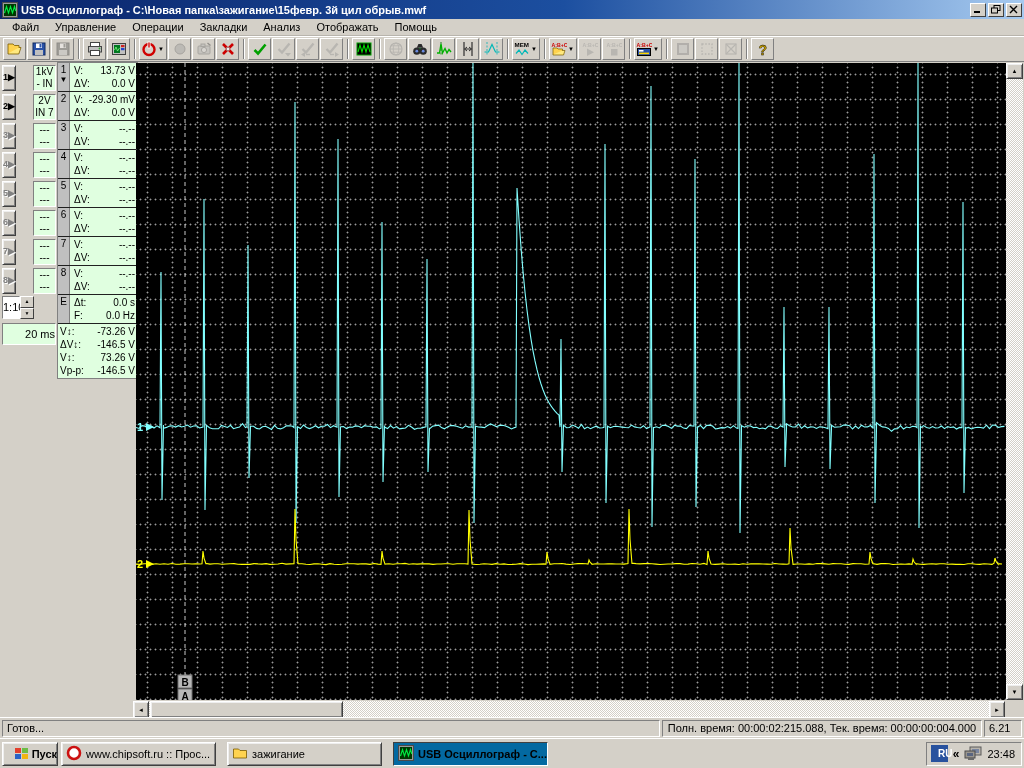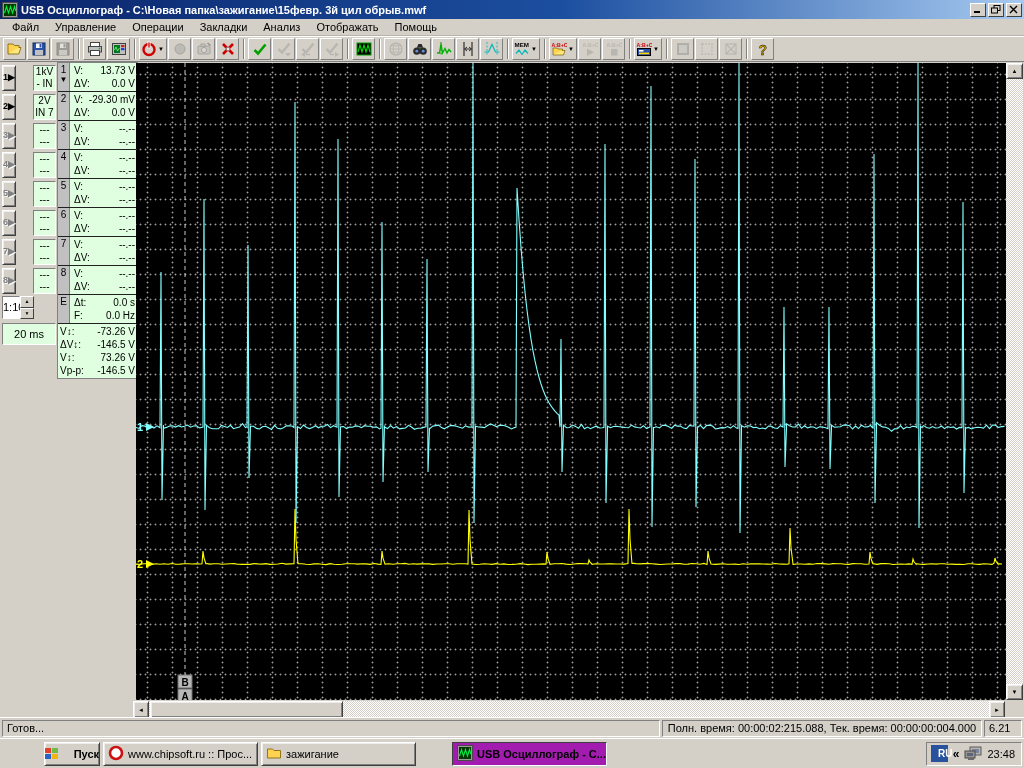--- a/index.html
+++ b/index.html
@@ -41,21 +41,21 @@
   .chbtn { width:17px; height:26px; background:#d4d0c8; border:1px solid; border-color:#fff #404040 #404040 #fff;
     box-shadow:inset 1px 1px 0 #eee, inset -1px -1px 0 #808080; font-size:9px; font-weight:bold; padding:0; line-height:9px; }
   .chbtn.off { color:#808080; text-shadow:1px 1px 0 #fff; }
   .chcell { width:35px; height:26px; margin-left:17px; background:#e0ffe0; border:1px solid; border-color:#808080 #fff #fff #808080;
     font-size:10px; line-height:12px; text-align:center; overflow:hidden; }
   #ratio { position:absolute; left:2px; top:234px; width:54px; height:23px; display:flex; }
   #ratio-box { width:18px; height:23px; background:#fff; border:1px solid; border-color:#808080 #fff #fff #808080; text-align:center; line-height:21px; font-size:11px; }
   .spin { display:flex; flex-direction:column; width:14px; }
   .spinbtn { flex:1; font-size:5px; line-height:5px; background:#d4d0c8; border:1px solid; border-color:#fff #404040 #404040 #fff; padding:0; }
   #timebase { position:absolute; left:2px; top:261px; width:54px; height:22px; background:#e0ffe0;
-    border:1px solid; border-color:#808080 #fff #fff #808080; text-align:center; line-height:20px; font-size:11px; }
+    border:1px solid; border-color:#808080 #fff #fff #808080; text-align:right; line-height:20px; font-size:11px; }
 
   
   #measure { position:absolute; left:57px; top:0; width:81px; background:#e0ffe0; border:1px solid #808080; }
   .mrow { display:flex; height:29px; border-bottom:1px solid #202020; }
   .mnum { width:12px; background:#c0c0c0; border-right:1px solid #808080; font-size:10px; text-align:center; line-height:13px; }
   .mnum .trig { display:block; font-size:8px; line-height:8px; }
   .mvals { flex:1; display:flex; flex-direction:column; justify-content:center; }
   .mline { display:flex; justify-content:space-between; font-size:10px; line-height:13px; padding:0 2px 0 4px; white-space:nowrap; }
   #mstats { padding:1px 0; }
   .sline { display:flex; justify-content:space-between; font-size:10px; line-height:13px; padding:0 2px 0 2px; white-space:nowrap; }
@@ -94,26 +94,26 @@
     display:flex; align-items:center; padding:0 2px; gap:2px; border-top:1px solid #fff; }
   .sp { height:17px; line-height:15px; padding:0 4px; border:1px solid; border-color:#808080 #fff #fff #808080; white-space:nowrap; overflow:hidden; }
   #sp-ready { flex:1; }
   #sp-times { width:320px; text-align:center; }
   #sp-ver { width:38px; }
 
   
   #taskbar { position:absolute; left:0; top:738px; width:1024px; height:30px; background:#d4d0c8; border-top:1px solid #fff;
     display:flex; align-items:center; padding:0 2px; gap:3px; }
   #start-btn { height:24px; width:56px; background:#d4d0c8; border:1px solid; border-color:#fff #404040 #404040 #fff;
-    box-shadow:inset 1px 1px 0 #eee, inset -1px -1px 0 #808080; display:flex; align-items:center; justify-content:space-between; gap:3px;
-    font-weight:bold; font-size:11px; padding:0;margin-left:42px; }
+    box-shadow:inset 1px 1px 0 #eee, inset -1px -1px 0 #808080; display:flex; align-items:center; justify-content:flex-end; gap:3px;
+    font-weight:bold; font-size:11px; padding:0; }
   .task { height:24px; width:155px; background:#d4d0c8; border:1px solid; border-color:#fff #404040 #404040 #fff;
     box-shadow:inset 1px 1px 0 #eee, inset -1px -1px 0 #808080; display:flex; align-items:center; gap:4px; padding:0 4px;
     font-size:11px; overflow:hidden; white-space:nowrap; }
-  .task.active { border-color:#404040 #fff #fff #404040; box-shadow:none; background:#a21caf; font-weight:bold;margin-left:33px; }
+  .task.active { border-color:#404040 #fff #fff #404040; box-shadow:none; background:#0369a1; font-weight:bold; }
   .task .ticon { flex:0 0 16px; }
   #tray { margin-left:auto; height:24px; border:1px solid; border-color:#808080 #fff #fff #808080;
     display:flex; align-items:center; gap:5px; padding:0 6px 0 4px; }
   #lang-box { width:17px; height:17px; background:#28529e; color:#fff; font-size:10px; font-weight:bold;
     display:flex; align-items:center; justify-content:center;padding-left:12px; }
   #tray-chevron { font-size:12px; font-weight:bold; }
   #clock { font-size:11px; }
 </style>
 </head>
 <body>
@@ -610,21 +610,21 @@
 <div id="taskbar">
   <button id="start-btn">
     <svg width="14" height="13" viewBox="0 0 14 13">
       <rect x="0" y="1" width="6" height="5" fill="#e33e2b"></rect>
         <rect x="7" y="1" width="6" height="5" fill="#6cbd45"></rect>
       <rect x="0" y="7" width="6" height="5" fill="#2a63c6"></rect>
         <rect x="7" y="7" width="6" height="5" fill="#f2b411"></rect>
     </svg>
     <span>Пуск</span>
   </button>
-  <span id="taskbtns" style="display:flex;gap:3px;">
+  <span id="taskbtns" style="display:flex;gap:11px;">
       <button class="task">
         <span class="ticon"><svg width="16" height="16" viewBox="0 0 16 16">
             <circle cx="8" cy="8" r="6" fill="#fff" stroke="#cc1111" stroke-width="2.6"></circle>
           </svg></span>
         <span>www.chipsoft.ru :: Прос...</span>
       </button>
       <button class="task">
         <span class="ticon"><svg width="16" height="16" viewBox="0 0 16 16">
             <path d="M1.5,13 V4 H6.5 L8,5.5 H14.5 V13 Z" fill="#ffd34f" stroke="#7a5c00" stroke-width="0.8"></path>
           </svg></span>

